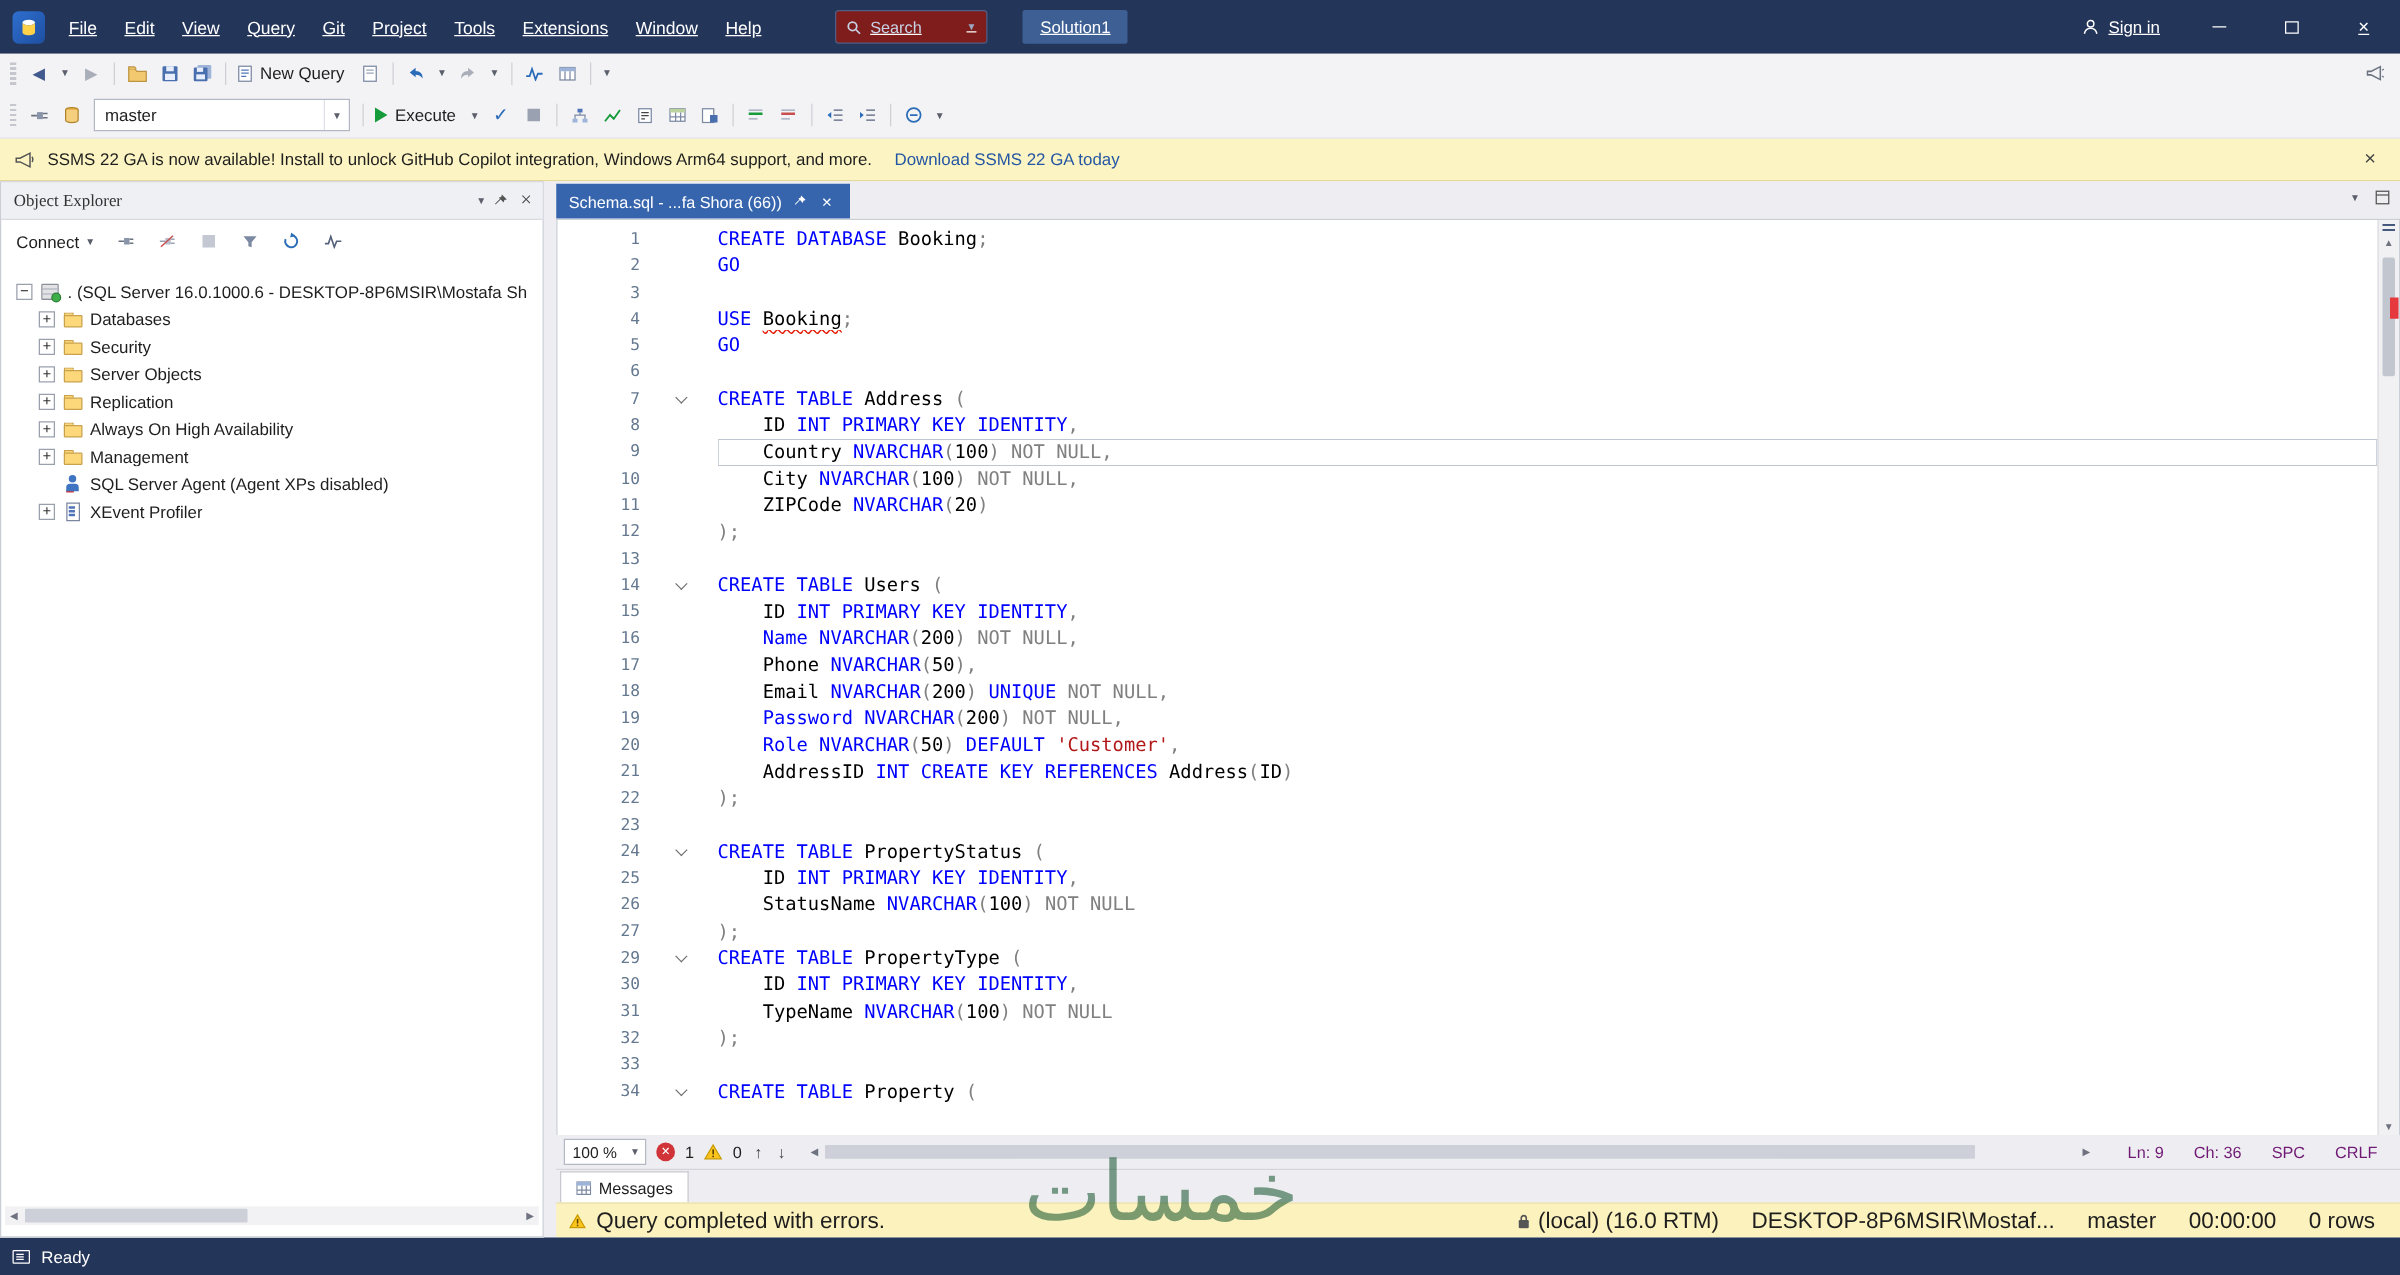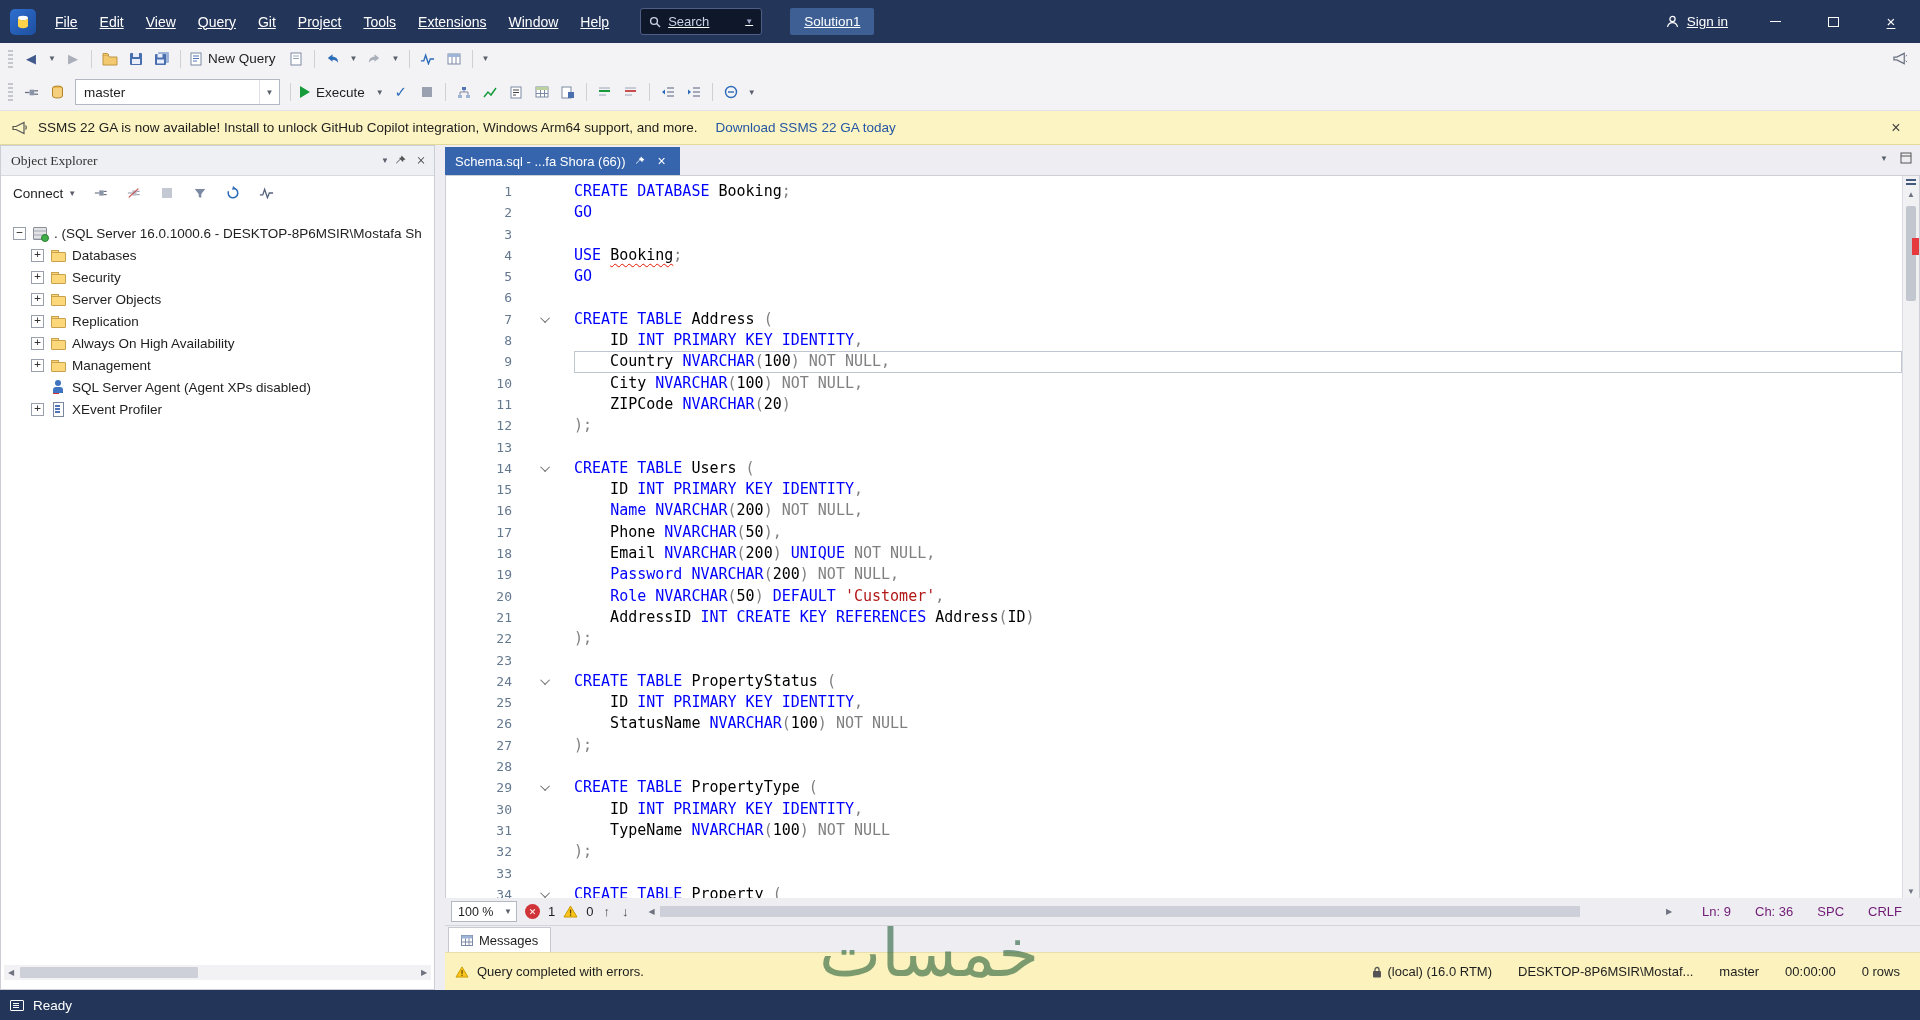--- a/index.html
+++ b/index.html
@@ -5,22 +5,22 @@
   * { margin:0; padding:0; box-sizing:border-box; }
   html,body { width:1920px; height:1020px; overflow:hidden;
     font-family:"Liberation Sans","DejaVu Sans",sans-serif; background:#eeeef2; }
   .app { position:relative; width:1920px; height:1020px; display:flex; flex-direction:column; }
 
   
   .titlebar { height:43px; background:#24355a; display:flex; align-items:center; color:#fff; flex:none;text-decoration:underline; }
   .app-logo { width:26px; height:26px; margin:0 8px 0 10px; border-radius:5px;
     background:linear-gradient(135deg,#2f6fd0,#1d4fa0); display:flex; align-items:center; justify-content:center; }
   .menu-item { padding:0 11px; font-size:14px; height:100%; display:flex; align-items:center; cursor:default; }
-  .searchbox { width:122px; height:27px; background:#0f172a; border:1px solid #4d5f85; border-radius:3px;
-    color:#c9d4e6; font-size:13px; display:flex; align-items:center; gap:7px; padding:0 8px; margin-left:20px; }
+  .searchbox { width:122px; height:27px; background:#7f1d1d; border:1px solid #4d5f85; border-radius:3px;
+    color:#c9d4e6; font-size:13px; display:flex; align-items:center; gap:7px; padding:0 8px; margin-left:48px; }
   .searchbox .dd { margin-left:auto; }
   .solution-chip { margin-left:28px; background:#3d5f94; height:27px; padding:0 14px; border-radius:2px;
     display:flex; align-items:center; font-size:13.5px; }
   .signin { margin-left:auto; display:flex; align-items:center; gap:7px; font-size:13.5px; padding:0 18px; }
   .winbtn { width:58px; height:43px; display:flex; align-items:center; justify-content:center; font-size:15px; }
   .min-glyph { width:11px; height:1px; background:#fff; display:inline-block; }
   .max-glyph { width:11px; height:10px; border:1px solid #fff; display:inline-block; }
   .dd { font-size:8px; color:#9aa8c4; }
   .dd.dark { color:#5a5f6b; }
 
@@ -135,22 +135,22 @@
   .ed-hscroll { flex:1; height:15px; display:flex; align-items:center; gap:2px; margin:0 6px; }
   .ed-hscroll .sb-thumb { width:92%; }
   .pos { display:flex; color:#701a75; }
   .pos span { padding:0 12px; }
 
   .msgrow { height:27px; background:#eeeef2; border-top:1px solid #d4d4da; display:flex; align-items:flex-end;
     padding-left:3px; flex:none; }
   .msg-tab { height:25px; background:#fff; border:1px solid #c8c8d0; border-bottom:none; display:flex; align-items:center;
     gap:6px; padding:0 12px; font-size:13px; color:#1e1e1e; }
 
-  .querybar { height:38px; background:#fbf2bd; border-top:1px solid #e8dfae; display:flex; align-items:center;
-    gap:8px; padding:0 10px; font-size:13px; color:#1e1e1e; flex:none; }
+  .querybar { height:28px; background:#fbf2bd; border-top:1px solid #e8dfae; display:flex; align-items:center;
+    gap:8px; padding:0 10px; font-size:18px; color:#1e1e1e; flex:none; }
   .qright { margin-left:auto; display:flex; align-items:center; gap:6px; }
   .qright .qseg { padding:0 10px; display:flex; align-items:center; gap:6px; }
 
   
   .statusbar { height:30px; background:#24355a; color:#fff; display:flex; align-items:center; gap:9px;
     padding:0 10px; font-size:13.5px; flex:none; }
   .ready-icon { width:14px; height:11px; border:1px solid #fff; border-radius:1px; position:relative; }
   .ready-icon::after { content:""; position:absolute; left:2px; top:2px; width:6px; height:1px; background:#fff;
     box-shadow:0 2px 0 #fff, 0 4px 0 #fff; }
 
@@ -716,25 +716,20 @@
               <span class="ln">26</span>
               <span class="fold"></span>
               <span class="codepart"><span class="t-i">    StatusName </span><span class="t-k">NVARCHAR</span><span class="t-o">(</span><span class="t-n">100</span><span class="t-o">)</span><span class="t-o"> NOT NULL</span></span>
             </div>
             <div class="cline">
               <span class="ln">27</span>
               <span class="fold"></span>
               <span class="codepart"><span class="t-o">);</span></span>
             </div>
             <div class="cline">
-              <span class="ln">28</span>
-              <span class="fold"></span>
-              <span class="codepart"></span>
-            </div>
-            <div class="cline">
               <span class="ln">29</span>
               <span class="fold">
                 <span class="fold-glyph"></span>
               </span>
               <span class="codepart"><span class="t-k">CREATE TABLE</span><span class="t-i"> PropertyType </span><span class="t-o">(</span></span>
             </div>
             <div class="cline">
               <span class="ln">30</span>
               <span class="fold"></span>
               <span class="codepart"><span class="t-i">    ID </span><span class="t-k">INT PRIMARY KEY IDENTITY</span><span class="t-o">,</span></span>

